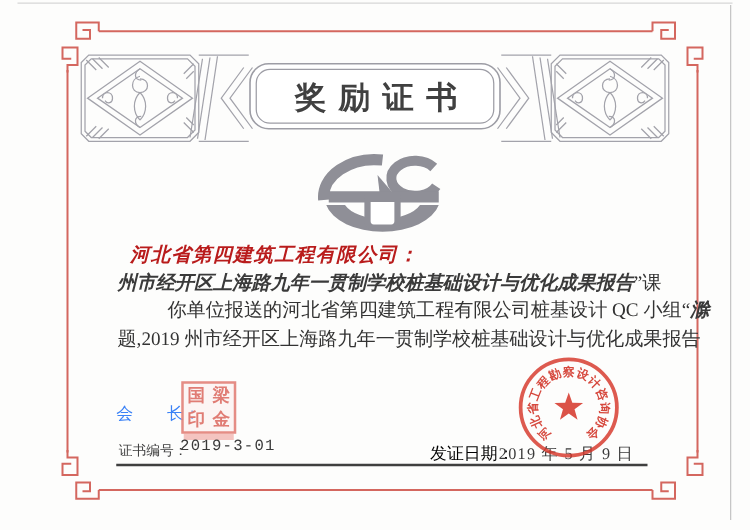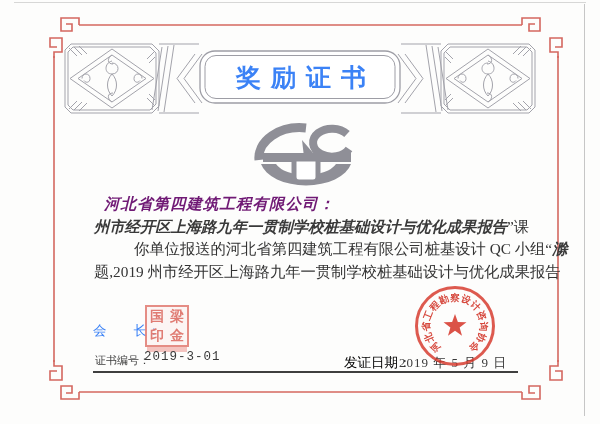--- a/index.html
+++ b/index.html
@@ -7,27 +7,27 @@
     position:relative;width:600px;height:424px;background:#fdfdfc;overflow:hidden;
     font-family:"Liberation Serif","DejaVu Serif",serif;color:#3b3b3b;
   }
   .scan-edge-top{position:absolute;left:14px;top:2px;width:572px;height:1px;background:#c9c9c9;opacity:.75;}
   .scan-edge-right{position:absolute;left:584px;top:4px;width:1px;height:412px;background:#bcbcbc;opacity:.85;}
   svg.red-frame{position:absolute;left:0;top:0;}
   svg.band{position:absolute;left:62px;top:42px;}
   .title{
     position:absolute;left:201px;top:57px;width:200px;height:40px;
     display:flex;align-items:center;justify-content:center;
-    font-size:25px;font-weight:bold;color:#3b82f6;letter-spacing:10px;padding-left:10px;box-sizing:border-box;
+    font-size:25px;font-weight:bold;color:#404040;letter-spacing:10px;padding-left:10px;box-sizing:border-box;
     font-family:"Liberation Sans","DejaVu Sans",sans-serif;
   }
   svg.qc-logo{position:absolute;left:250px;top:122px;}
   .addressee{
     position:absolute;left:104px;top:194px;font-size:15.5px;font-weight:600;
-    font-style:italic;color:#701a75;letter-spacing:1px;
+    font-style:italic;color:#b91c1c;letter-spacing:1px;
   }
   .body-text{position:absolute;left:94px;top:216px;width:432px;font-size:15.3px;line-height:22.4px;color:#333;}
   .bline{white-space:nowrap;}
   .bline.first{text-indent:40px;}
   .script{font-style:italic;font-weight:600;color:#3a3a3a;}
   .president-label{position:absolute;left:93px;top:322px;font-size:13.5px;color:#3b82f6;}
   .square-seal{
     position:absolute;left:145px;top:305px;width:40px;height:38px;
     border:2px solid rgba(224,122,113,.85);background:rgba(252,238,236,.5);
     display:grid;grid-template-columns:1fr 1fr;grid-template-rows:1fr 1fr;

